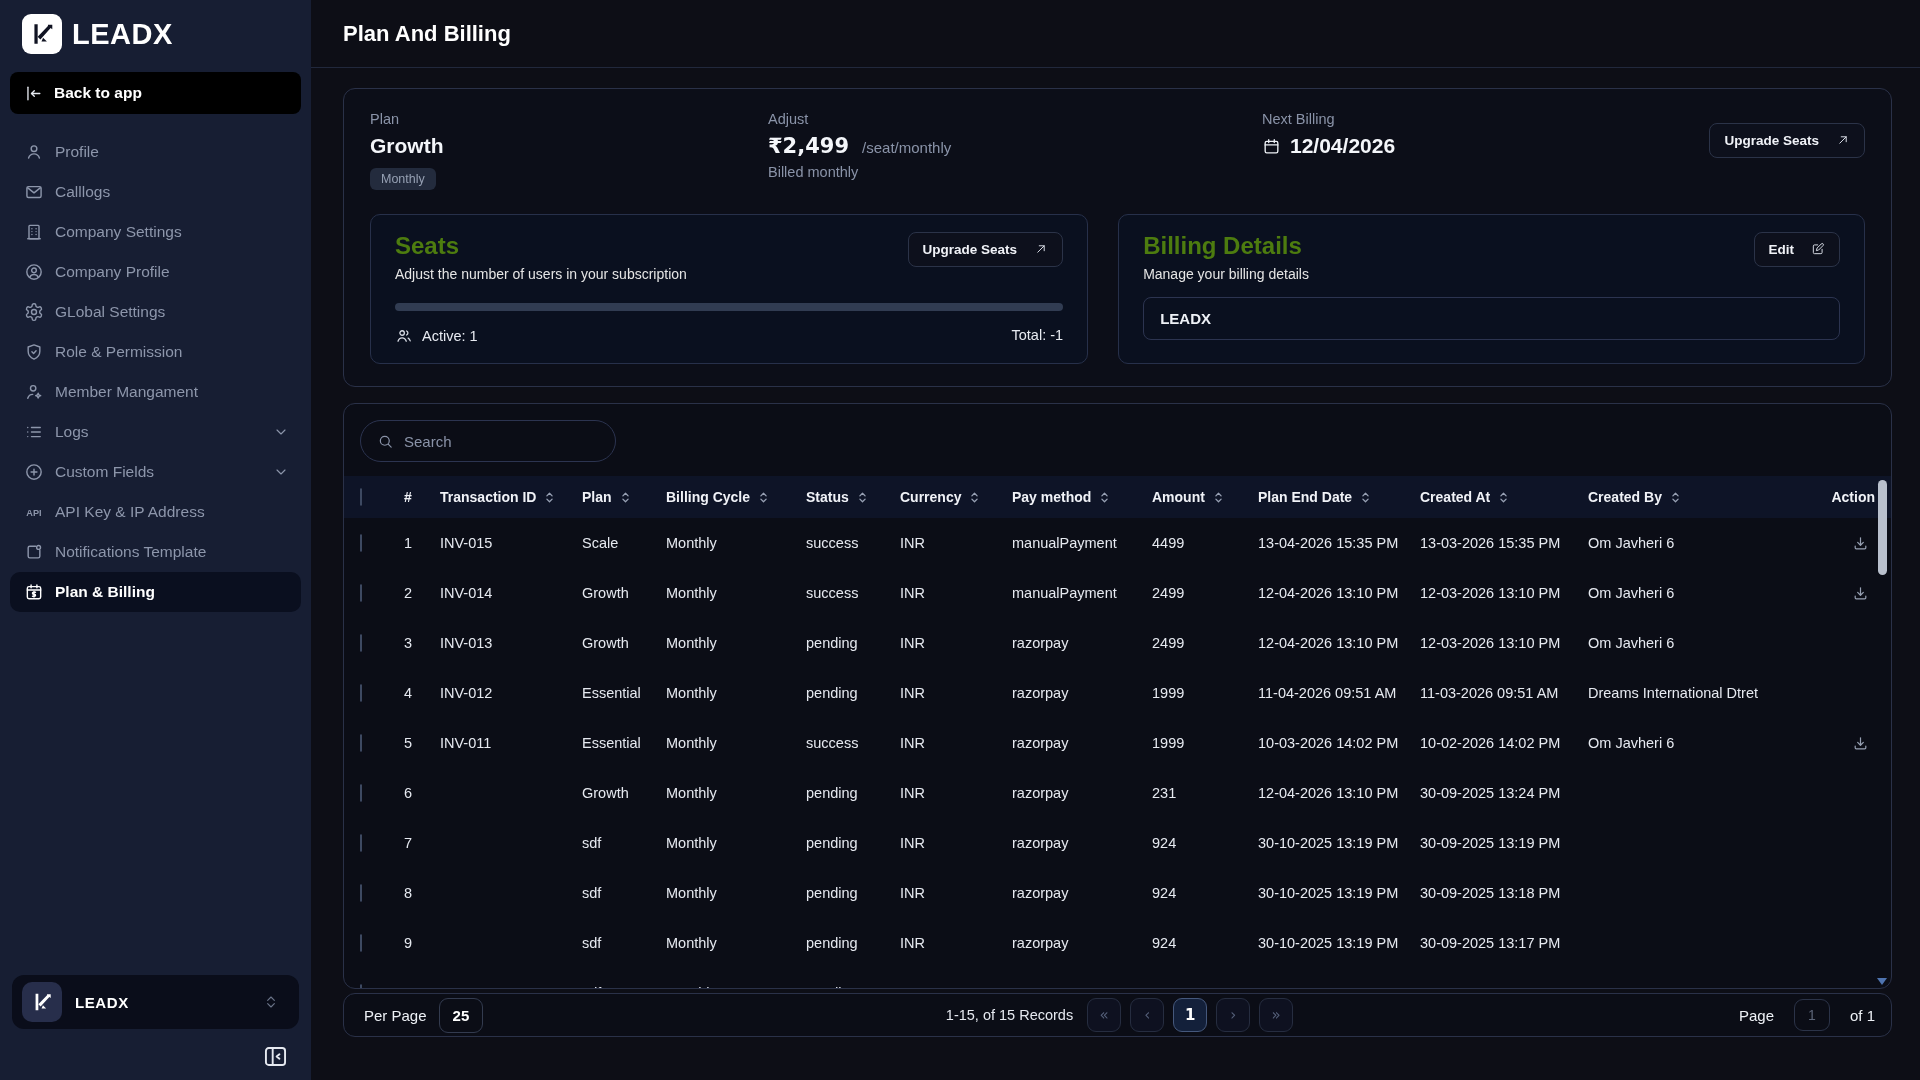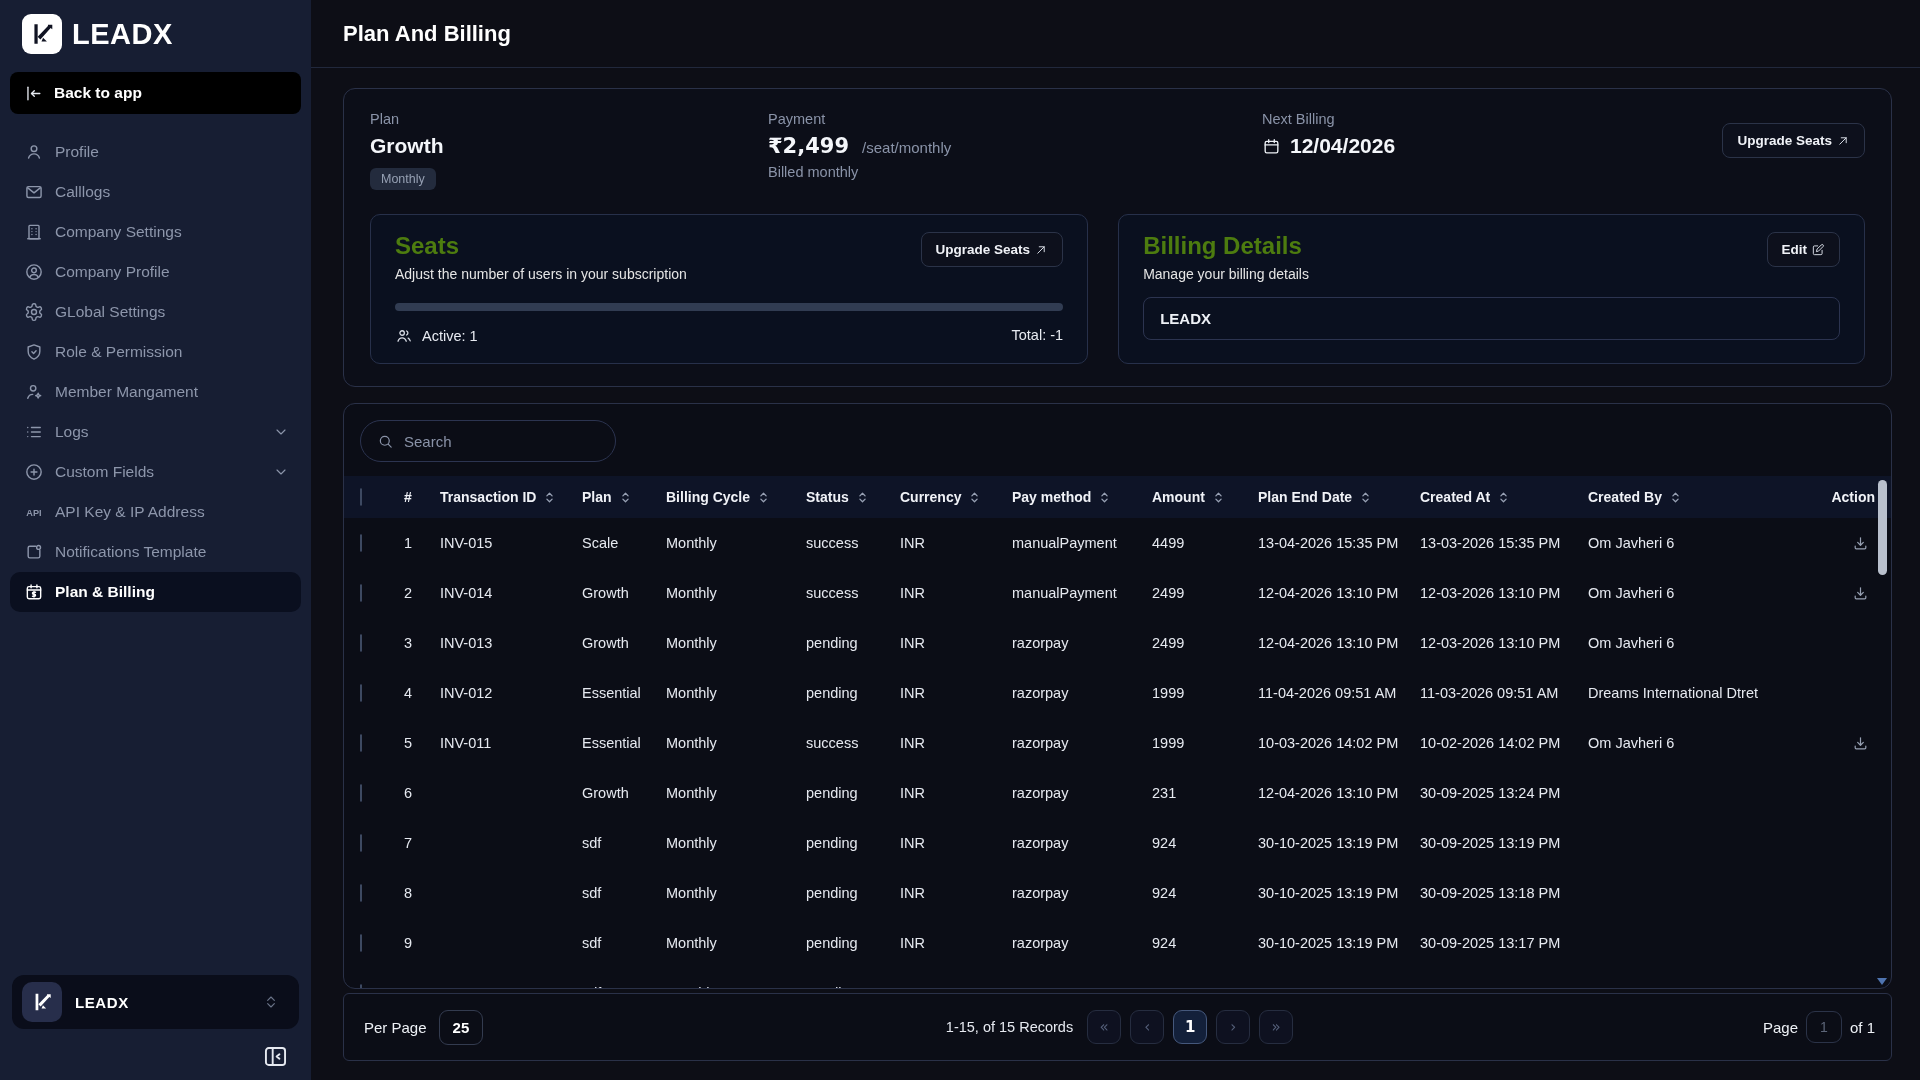--- a/index.html
+++ b/index.html
@@ -82,21 +82,21 @@
   .pay-amount { font-size:21px; font-weight:bold; color:#f4f6fa; font-family:"DejaVu Sans","Liberation Sans",sans-serif; }
   .pay-per { font-size:15px; color:#8a93a8;padding-left:13px; }
   .pay-billed { font-size:14.5px; color:#8a93a8; margin-top:6px; }
   .next-block { flex:1; }
   .next-row { display:flex; align-items:center; gap:9px; }
   .next-row .nb-icon { width:19px; height:19px; color:#eef1f6; }
   .nb-icon svg { width:100%; height:100%; }
   .next-date { font-size:21px; font-weight:bold; color:#f4f6fa; }
 
   .btn {
-    display:inline-flex; align-items:flex-end; gap:4px;
+    display:inline-flex; align-items:flex-start; gap:17px;
     background:#0d101c; border:1px solid #2b3348; border-radius:8px;
     padding:9px 14px; color:#f0f2f7; font-size:13.5px; font-weight:bold;
     cursor:pointer; white-space:nowrap;
   }
   .btn .b-icon { width:14px; height:14px; color:#d7dbe4; }
   .b-icon svg { width:100%; height:100%; }
   .upg-top { margin-left:auto; align-self:flex-start; margin-top:12px; }
 
   .summary-cards { display:grid; grid-template-columns:1fr 1.04fr; gap:30px; }
   .inner-card {
@@ -153,40 +153,40 @@
   .vscroll {
     position:absolute; right:3px; top:72px; bottom:3px; width:12px;
     display:flex; flex-direction:column; align-items:center;
   }
   .tri-up { width:0; height:0; border-left:5px solid transparent; border-right:5px solid transparent; border-bottom:7px solid #6d7避689; border-bottom-color:#6d7689; }
   .tri-down { width:0; height:0; border-left:5px solid transparent; border-right:5px solid transparent; border-top:7px solid #4f74b0; margin-top:auto; }
   .v-thumb { width:9px; height:95px; background:#b9c0cd; border-radius:5px; margin-top:4px; }
 
   
   .pagination-bar {
-    margin:4px 0 0; height:68px; display:flex; align-items:center;
-    padding:0 16px 0 20px; background:#0b0d16;border-radius:6px;
+    margin:4px 0 0; height:44px; display:flex; align-items:center;
+    padding:0 16px 0 20px; background:#0b0d16;
   }
   .pg-left { display:flex; align-items:center; gap:12px; flex:1; }
   .pg-label { font-size:15px; color:#eef1f6; }
   .pp-box {
     border:1px solid #333b4f; border-radius:9px; padding:8px 13px;
     font-size:15px; font-weight:bold; color:#ffffff; cursor:pointer;
   }
   .pg-center { display:flex; align-items:center; gap:14px; }
   .records-text { font-size:14.5px; color:#e6e9f0; }
   .pg-btns { display:flex; gap:9px; }
   .pg-btn {
     width:34px; height:34px; border-radius:9px; border:1px solid #262d40;
     background:#0e1120; color:#55607a; font-size:15px;
     display:flex; align-items:center; justify-content:center; cursor:pointer;
     font-family:"DejaVu Sans","Liberation Sans",sans-serif;
   }
   .pg-btn.current { background:#13203a; border-color:#45587c; color:#ffffff; font-weight:bold; }
-  .pg-right { flex:1; display:flex; align-items:center; justify-content:flex-end; gap:8px; }
+  .pg-right { flex:1; display:flex; align-items:center; justify-content:flex-end; gap:20px; }
   .page-box {
     border:1px solid #2b3348; border-radius:9px; width:36px; height:32px;
     display:flex; align-items:center; justify-content:center;
     color:#5c6578; font-size:14px;
   }
 </style>
 </head>
 <body>
 
 <aside class="sidebar">
@@ -366,21 +366,21 @@
   <div class="content">
 
     <section class="card summary-card">
       <div class="summary-top">
         <div class="plan-block">
           <div class="blk-label">Plan</div>
           <div class="plan-name">Growth</div>
           <span class="plan-badge">Monthly</span>
         </div>
         <div class="payment-block">
-          <div class="blk-label">Payment</div>
+          <div class="blk-label">Adjust</div>
           <div class="pay-row">
             <span class="pay-amount">₹2,499</span>
             <span class="pay-per">/seat/monthly</span>
           </div>
           <div class="pay-billed">Billed monthly</div>
         </div>
         <div class="next-block">
           <div class="blk-label">Next Billing</div>
           <div class="next-row">
             <span class="nb-icon"><svg viewBox="0 0 24 24" fill="none" stroke="currentColor" stroke-width="1.7" stroke-linecap="round" stroke-linejoin="round">

